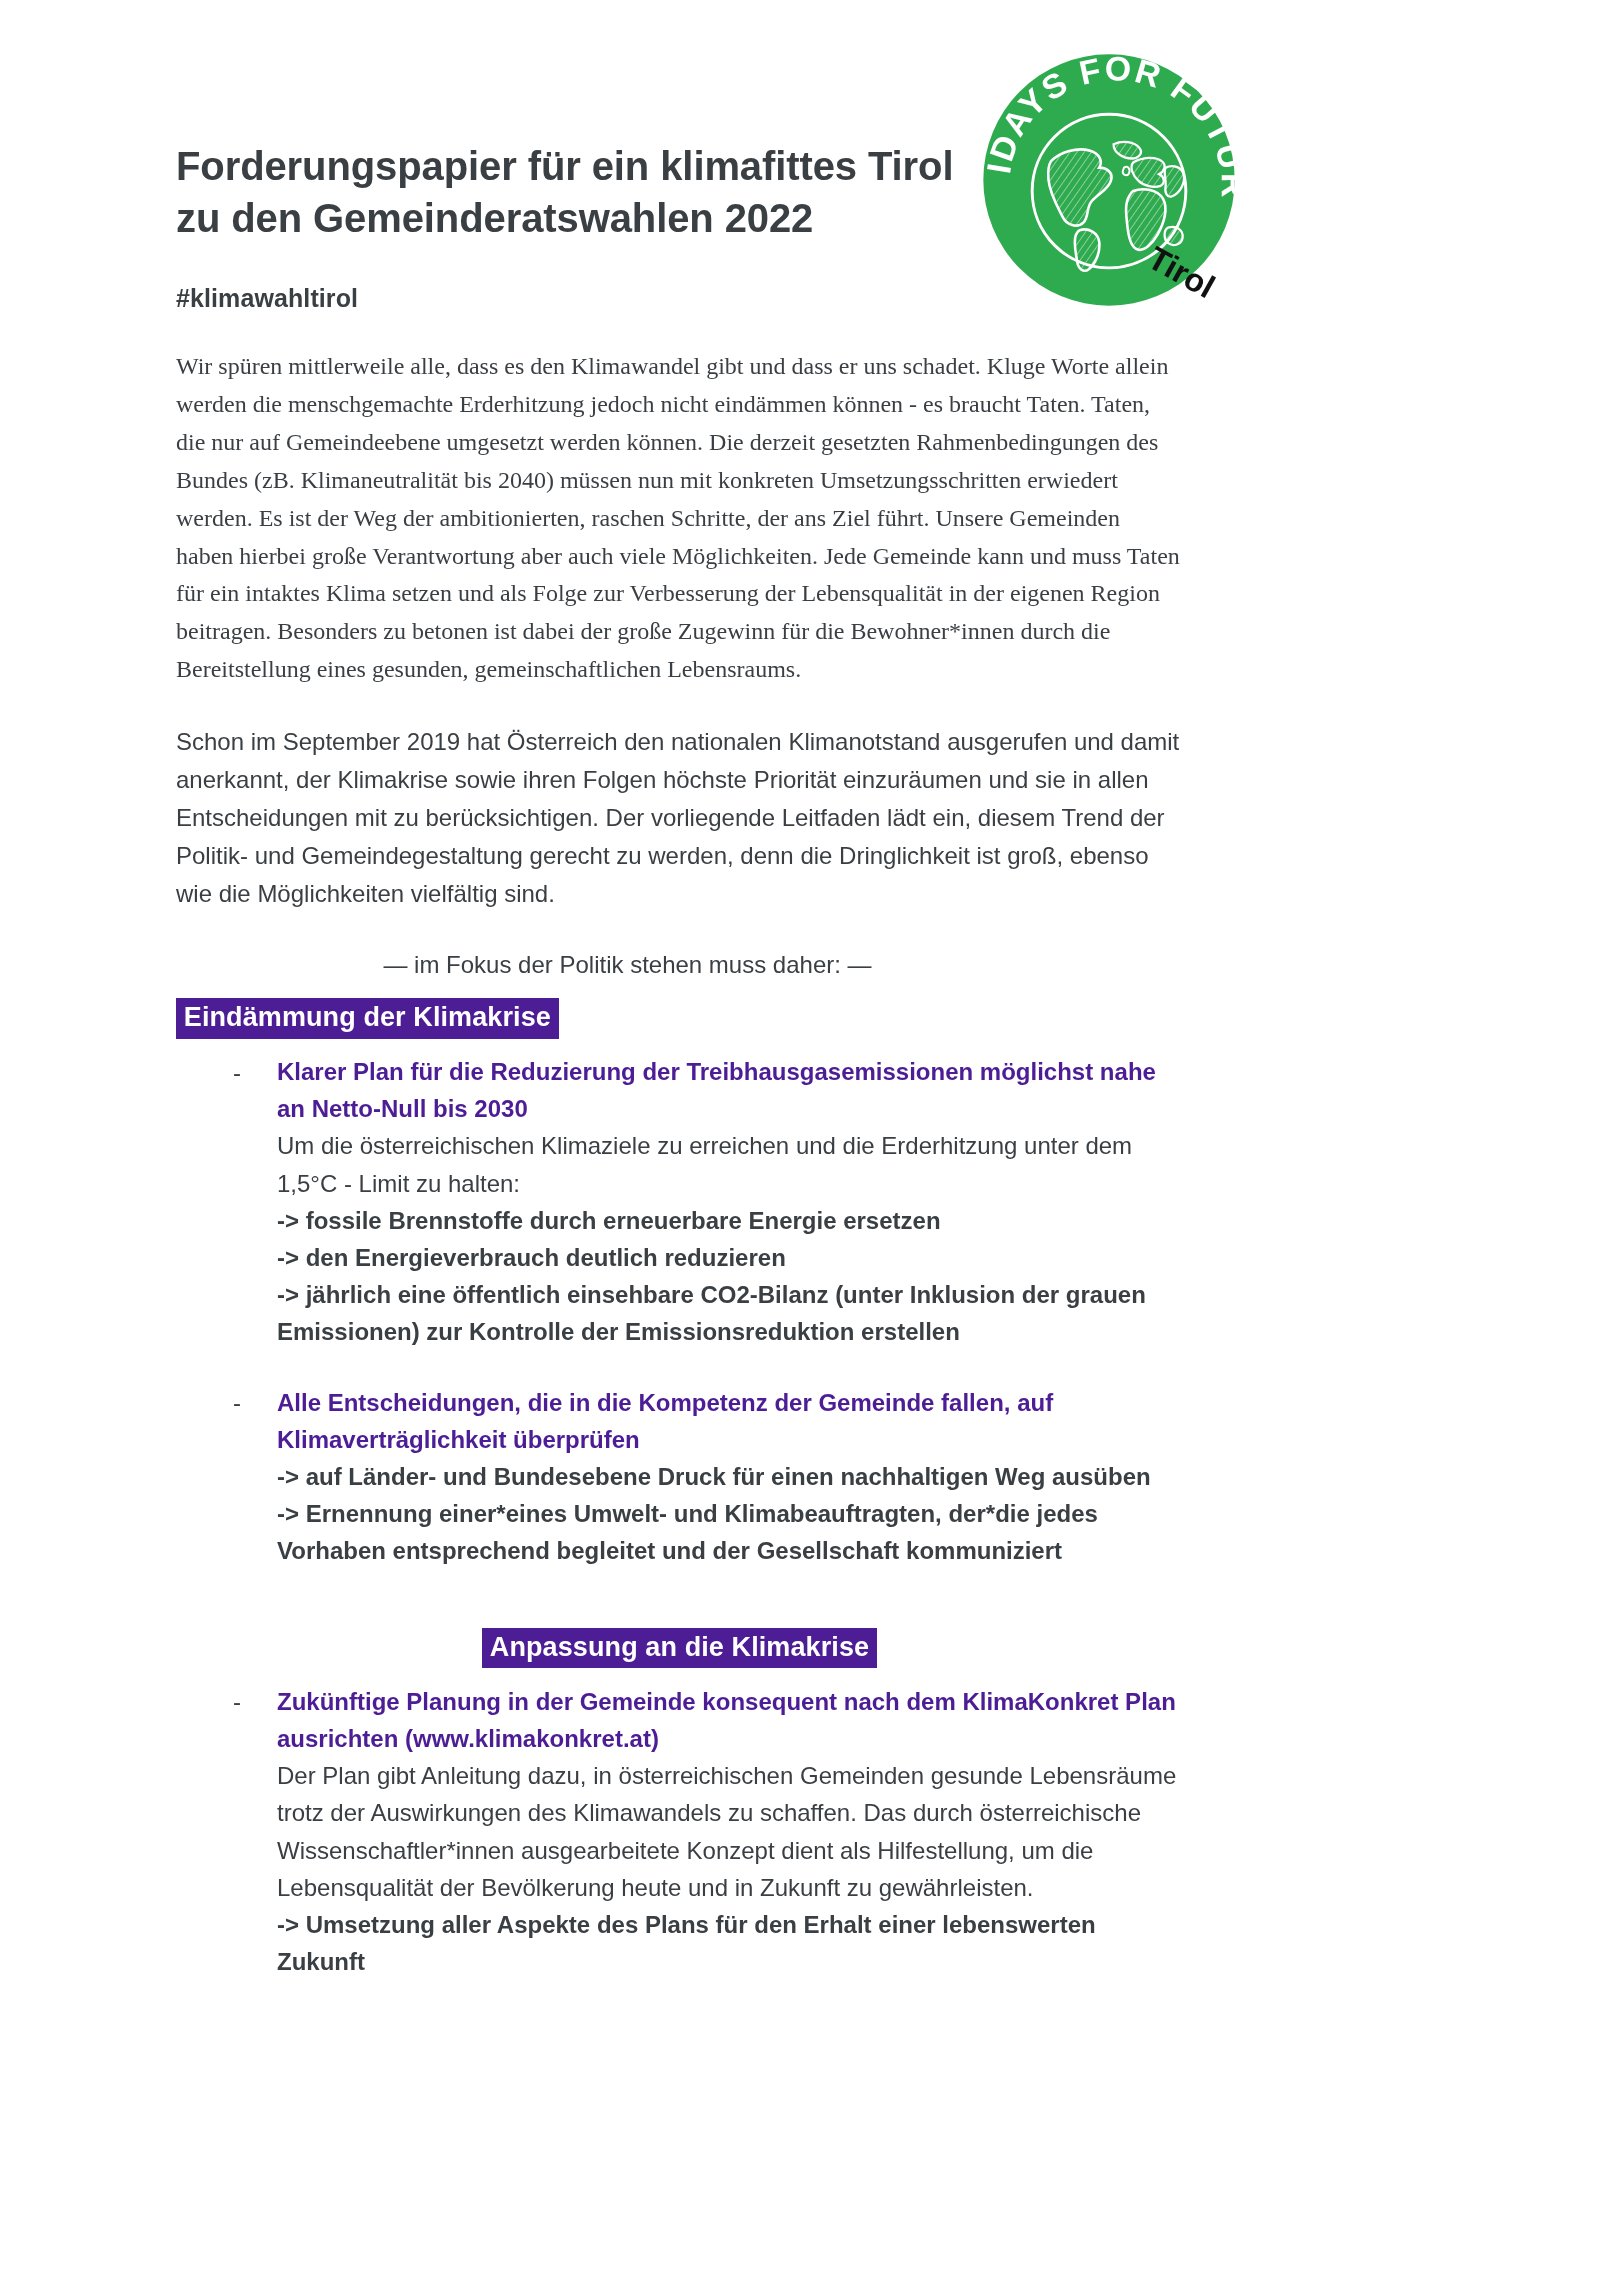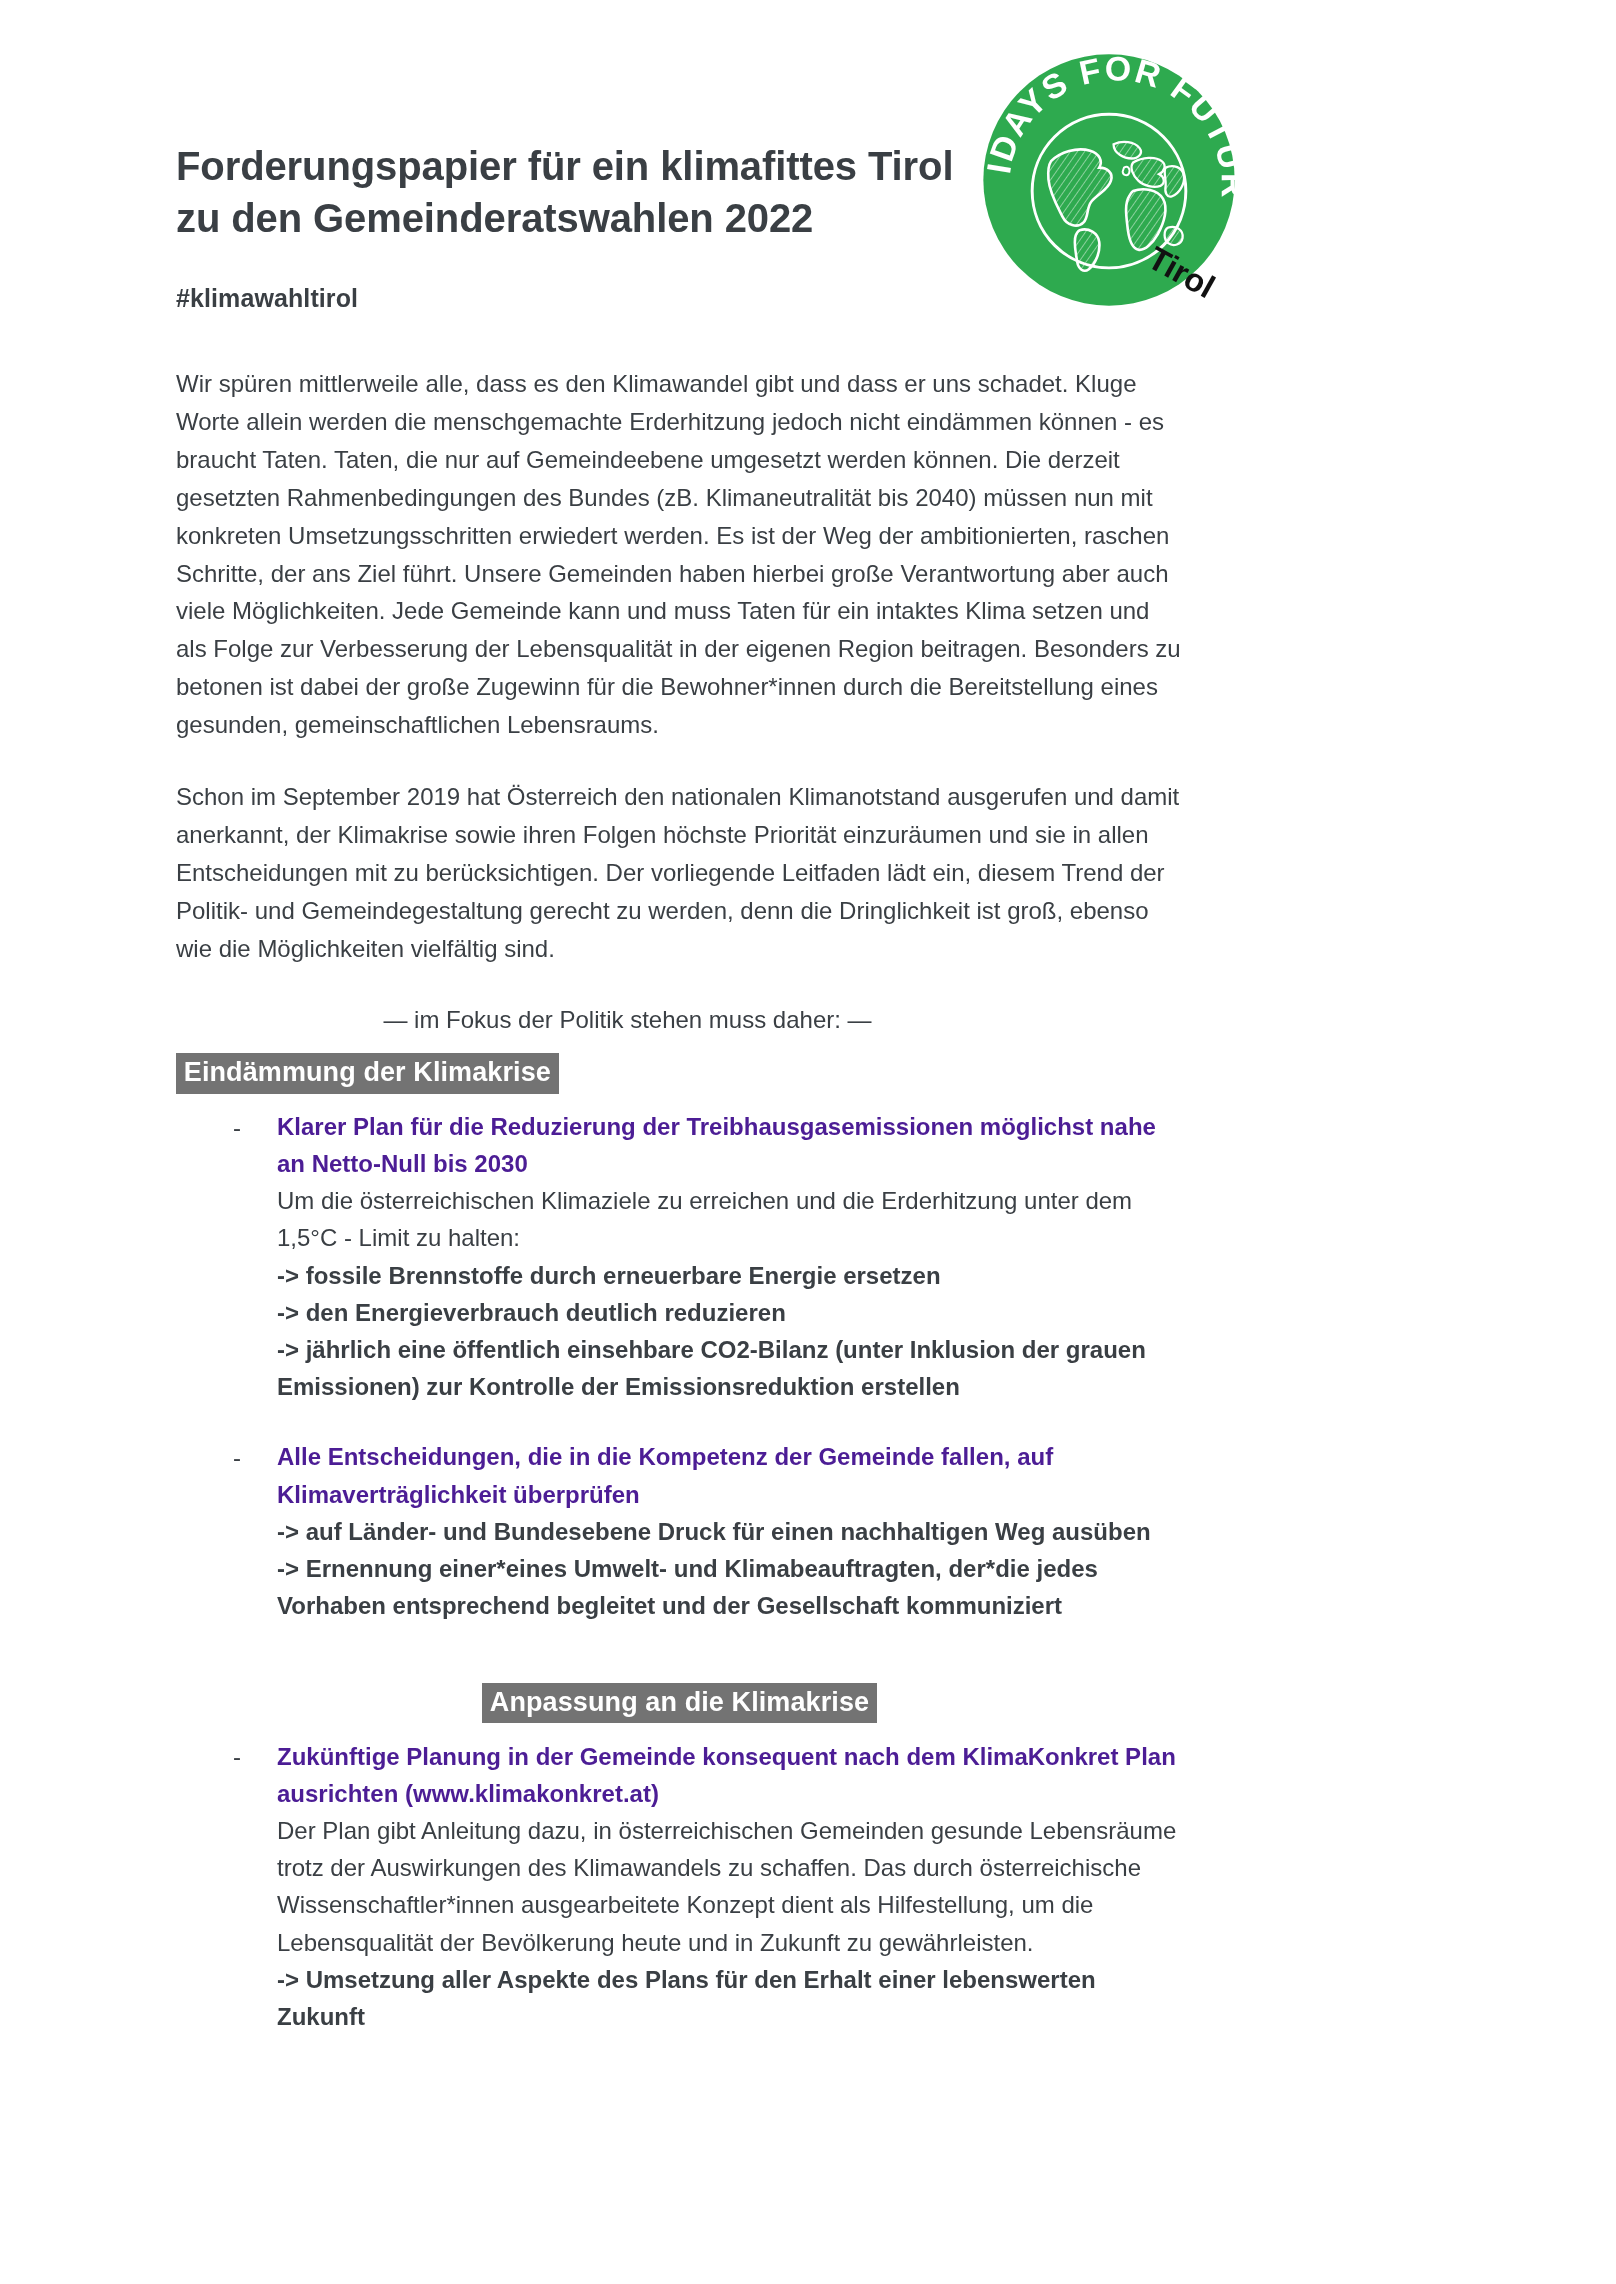--- a/index.html
+++ b/index.html
@@ -65,34 +65,34 @@
     padding: 0 173px 0 176px;
   }
   p.body-par {
     font-size: 24px;
     line-height: 1.58;
     color: #3a3f44;
     margin: 34px 0 0 0;
     max-width: 1270px;
     text-align: left;
   }
-  p.body-par.first { margin-top: 52px; }
+  p.body-par.first { margin-top: 35px; font-family: Liberation Serif, serif; }
 
   .focus-line {
     text-align: center;
     font-size: 24px;
     color: #3a3f44;
     margin: 38px 0 0 0;
     padding-right: 104px;
   }
 
   
   .section-head {
     display: inline-block;
-    background: #737373;
+    background: #4c1d95;
     color: #ffffff;
     font-size: 27px;
     font-weight: bold;
     line-height: 1.12;
     padding: 3.9px 7.8px 6.5px 7.8px;
     margin: 10.4px 0 0 0;
     letter-spacing: 0.1px;
   }
   .section-head-row { margin-top: 9px; }
   .section-head-row.spaced { margin-top: 48px; text-align: center; }

